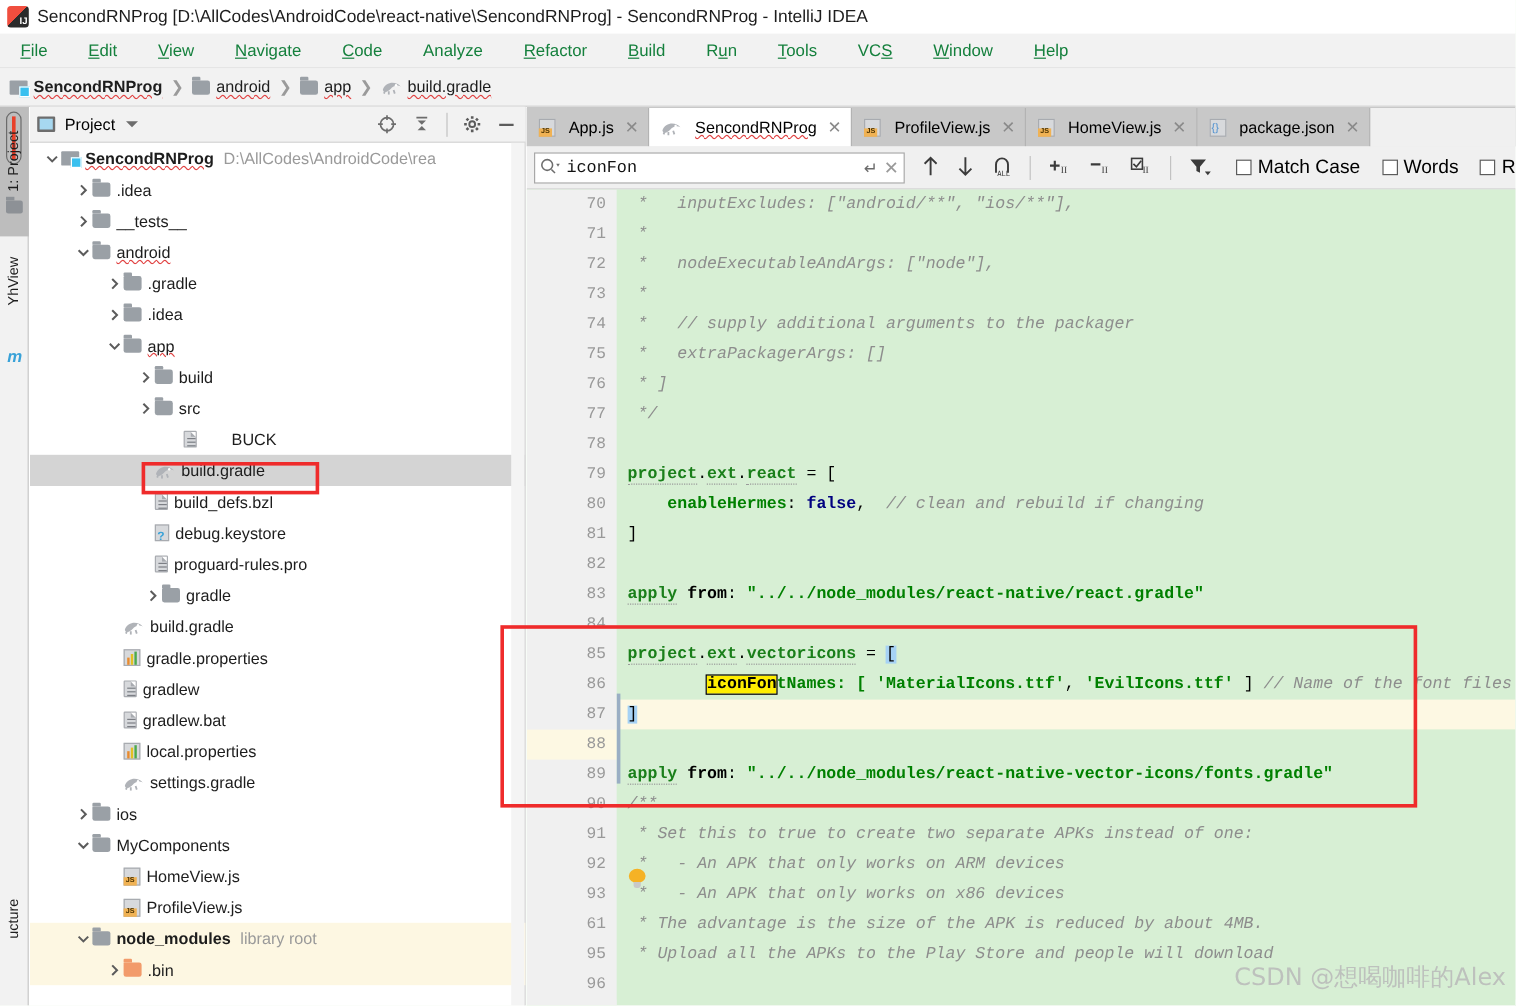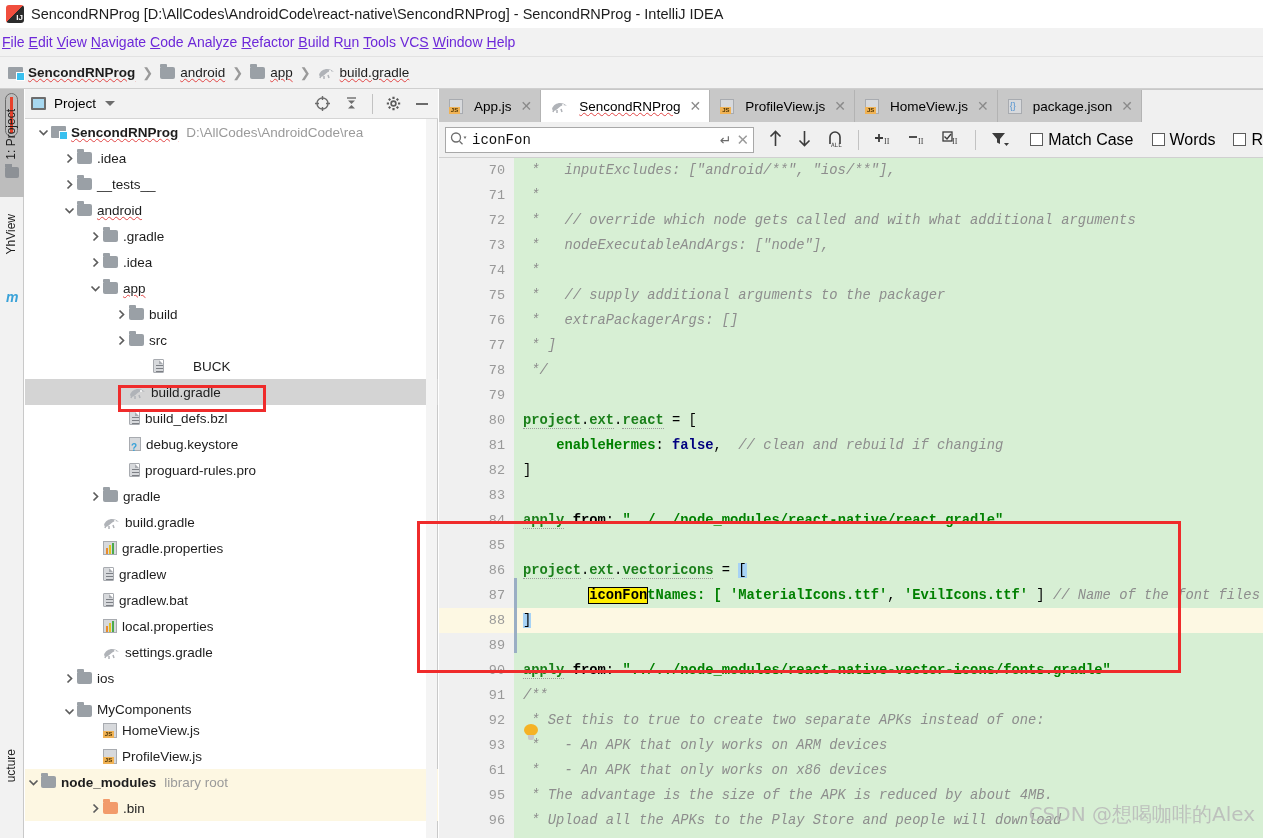--- a/index.html
+++ b/index.html
@@ -31,21 +31,21 @@
   }
   .tb-title { font-size: 14.5px; color: #1d1d1d; white-space: nowrap; }
 
   
   .menubar {
     position: absolute; top: 28px; left: 0; width: 1263px; height: 29px;
     background: #f2f2f2; display: flex; align-items: center;
     border-bottom: 1px solid #e2e2e2;
   }
   .menu-item {
-    padding: 2px 2px; font-size: 14px; color: #6d28d9; cursor: default;
+    padding: 2px 17px; font-size: 14px; color: #15803d; cursor: default;
     white-space: nowrap;
   }
   .menu-item u { text-decoration: underline; }
 
   
   .breadcrumb {
     position: absolute; top: 57px; left: 0; width: 1263px; height: 32px;
     background: #f2f2f2; display: flex; align-items: center; padding-left: 8px;
     border-bottom: 1px solid #cfcfcf;
   }
@@ -445,21 +445,21 @@
             <span class="pg"></span>
             <span class="q">?</span>
           </span>
           <span class="tlabel">debug.keystore</span>
         </div>
         <div class="trow" style="padding-left: 88px;">
           <span class="chev"></span>
           <span class="ic ic-file"></span>
           <span class="tlabel">proguard-rules.pro</span>
         </div>
-        <div class="trow" style="padding-left: 62px; text-align: center;">
+        <div class="trow" style="padding-left: 94px; text-align: center;">
           <span class="chev">
             <svg width="11" height="11" viewBox="0 0 11 11">
               <path d="M3.5 1.5L7.5 5.5 3.5 9.5" stroke="#5c5c5c" stroke-width="1.7" fill="none"></path>
             </svg>
           </span>
           <span class="ic ic-folder"></span>
           <span class="tlabel">gradle</span>
         </div>
         <div class="trow" style="padding-left: 62px;">
           <span class="chev"></span>
@@ -511,21 +511,21 @@
         </div>
         <div class="trow" style="padding-left: 36px;">
           <span class="chev">
             <svg width="11" height="11" viewBox="0 0 11 11">
               <path d="M3.5 1.5L7.5 5.5 3.5 9.5" stroke="#5c5c5c" stroke-width="1.7" fill="none"></path>
             </svg>
           </span>
           <span class="ic ic-folder"></span>
           <span class="tlabel">ios</span>
         </div>
-        <div class="trow" style="padding-left: 36px; align-items: flex-end;">
+        <div class="trow" style="padding-left: 36px;">
           <span class="chev">
             <svg width="11" height="11" viewBox="0 0 11 11">
               <path d="M1.5 3.5L5.5 7.5 9.5 3.5" stroke="#5c5c5c" stroke-width="1.7" fill="none"></path>
             </svg>
           </span>
           <span class="ic ic-folder"></span>
           <span class="tlabel">MyComponents</span>
         </div>
         <div class="trow" style="padding-left: 62px;">
           <span class="chev"></span>
@@ -536,21 +536,21 @@
           <span class="tlabel">HomeView.js</span>
         </div>
         <div class="trow" style="padding-left: 62px;">
           <span class="chev"></span>
           <span class="ic ic-js">
             <span class="pg"></span>
             <span class="tag">JS</span>
           </span>
           <span class="tlabel">ProfileView.js</span>
         </div>
-        <div class="trow libroot" style="">
+        <div class="trow libroot" style="padding-left: 36px;">
           <span class="chev">
             <svg width="11" height="11" viewBox="0 0 11 11">
               <path d="M1.5 3.5L5.5 7.5 9.5 3.5" stroke="#5c5c5c" stroke-width="1.7" fill="none"></path>
             </svg>
           </span>
           <span class="ic ic-folder"></span>
           <span class="tlabel bold">node_modules</span>
           <span class="tsub">library root</span>
         </div>
         <div class="trow libroot" style="padding-left: 62px;">
@@ -714,21 +714,20 @@
           <div class="gline">92</div>
           <div class="gline">93</div>
           <div class="gline">61</div>
           <div class="gline">95</div>
           <div class="gline">96</div>
           <div class="gline">97</div>
         </div>
       <div class="code" id="code">
           <div class="cline"><span class="cmt"> *   inputExcludes: ["android/**", "ios/**"],</span></div>
           <div class="cline"><span class="cmt"> *</span></div>
-          <div class="cline"><span class="cmt"> *   // override which node gets called and with what additional arguments</span></div>
           <div class="cline"><span class="cmt"> *   nodeExecutableAndArgs: ["node"],</span></div>
           <div class="cline"><span class="cmt"> *</span></div>
           <div class="cline"><span class="cmt"> *   // supply additional arguments to the packager</span></div>
           <div class="cline"><span class="cmt"> *   extraPackagerArgs: []</span></div>
           <div class="cline"><span class="cmt"> * ]</span></div>
           <div class="cline"><span class="cmt"> */</span></div>
           <div class="cline"><span class="plain"></span></div>
           <div class="cline"><span class="fn">project</span><span class="plain">.</span><span class="fn">ext</span><span class="plain">.</span><span class="fn">react</span><span class="plain"> = [</span></div>
           <div class="cline"><span class="plain">    </span><span class="str">enableHermes</span><span class="plain">: </span><span class="kwd">false</span><span class="plain">,  </span><span class="cmt">// clean and rebuild if changing</span></div>
           <div class="cline"><span class="plain">]</span></div>

